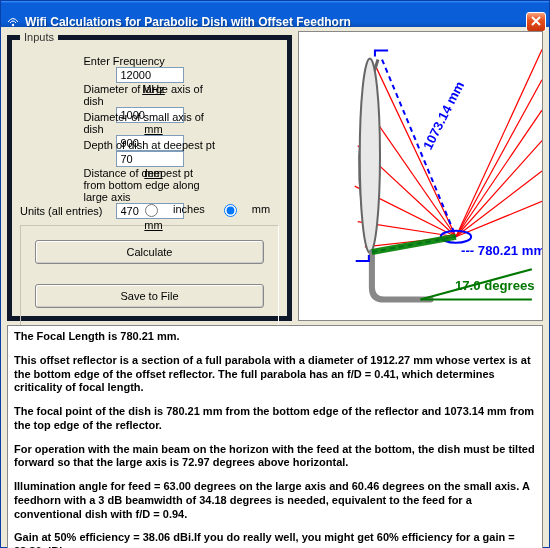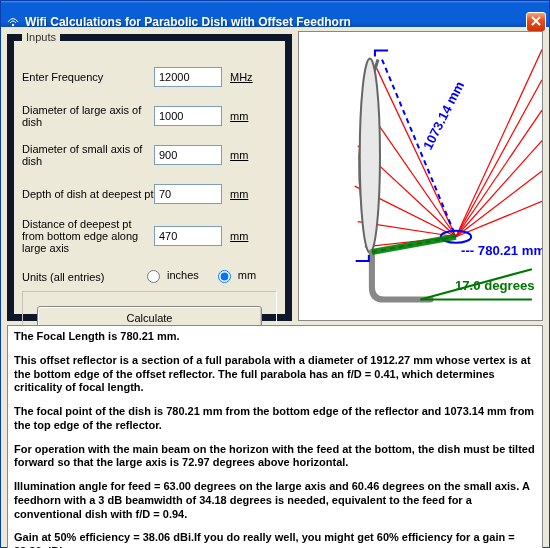--- a/index.html
+++ b/index.html
@@ -56,35 +56,36 @@
     flex-direction: column;
     gap:4px;
   }
   .upper {
     display:flex;
     gap:6px;
     height: 290px;
   }
   fieldset.inputs {
     width: 285px;
-    border: 7px solid #0f172a;
+    border: 5px solid #0f172a;
     padding: 6px 8px 10px 8px;
     background: #ece9d8;
     margin:0;
   }
   fieldset.inputs legend {
     padding: 0 4px;
     font-size: 11px;
     color: #333;
   }
   .form-row {
     display:flex;
     align-items:center;
-    margin: 17px 0;
+    margin: 6px 0;
     height: 22px;
+    flex-direction: column;
   }
   .form-row.tall { height: 28px; }
   .form-label {
     width: 132px;
     font-size: 11px;
     line-height: 1.1;
   }
   .form-input {
     width: 68px;
     height: 20px;
@@ -98,21 +99,21 @@
     font-size: 11px;
     text-decoration: underline;
   }
   .units-row {
     display:flex;
     align-items:flex-end;
     margin-top: 6px;
     gap: 10px;
   }
   .units-row .ulabel { width: 110px; }
-  .radio-item { display:inline-flex; align-items:center; gap:4px; margin-right:4px; }
+  .radio-item { display:inline-flex; align-items:center; gap:12px; margin-right:4px; }
   .btn-group {
     border-top: 1px solid #c8c4b8;
     border-left: 1px solid #c8c4b8;
     border-right: 1px solid #fff;
     border-bottom: 1px solid #fff;
     padding: 14px;
     margin-top: 8px;
     display:flex;
     flex-direction: column;
     gap: 20px;

